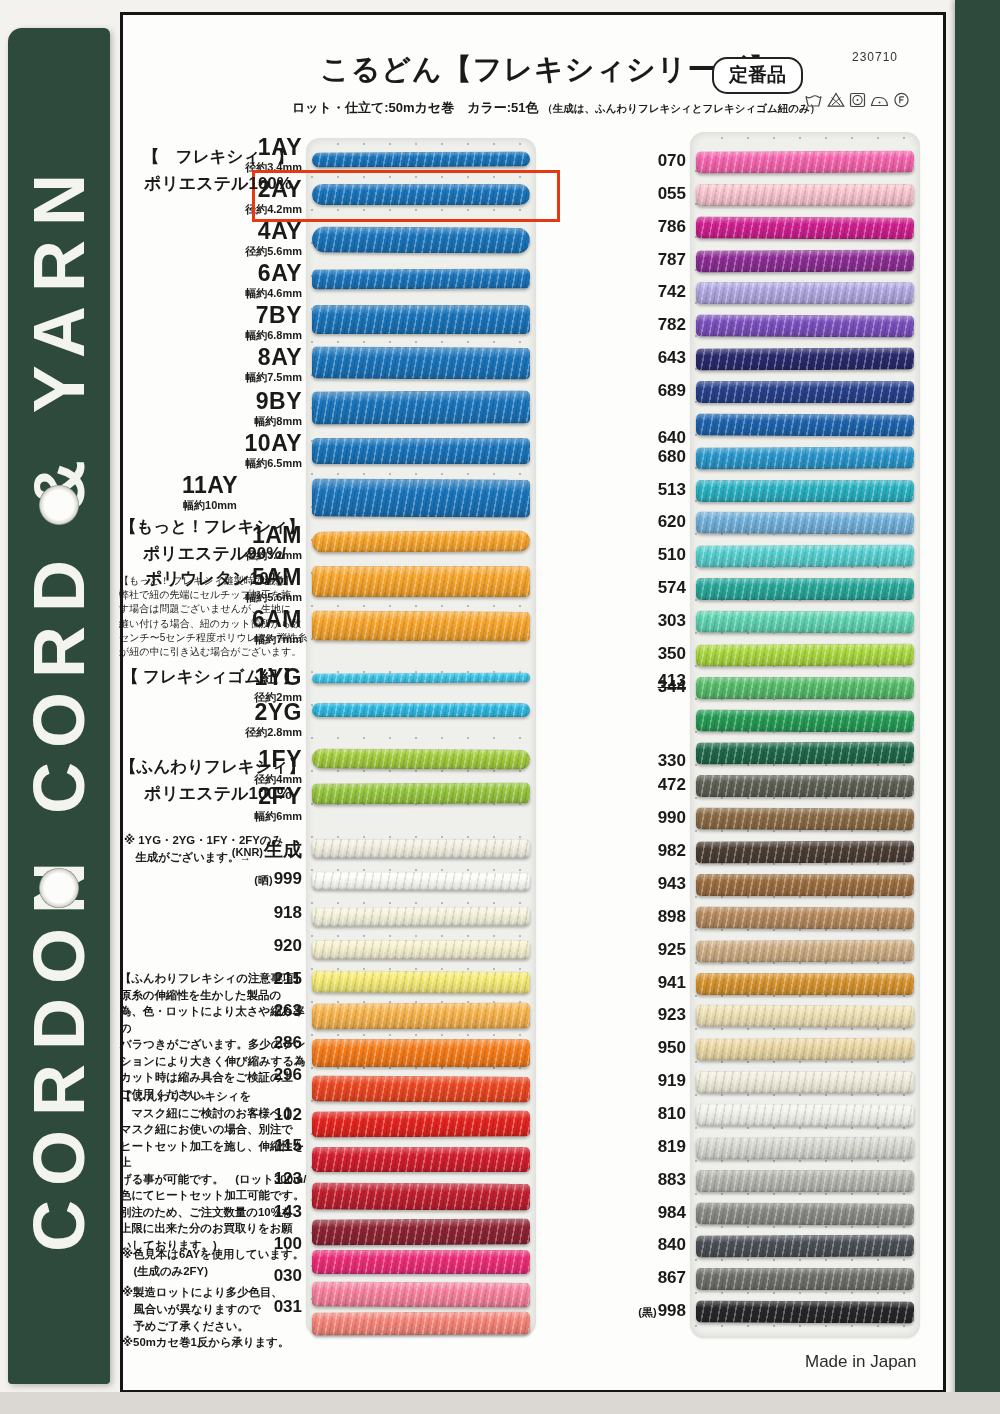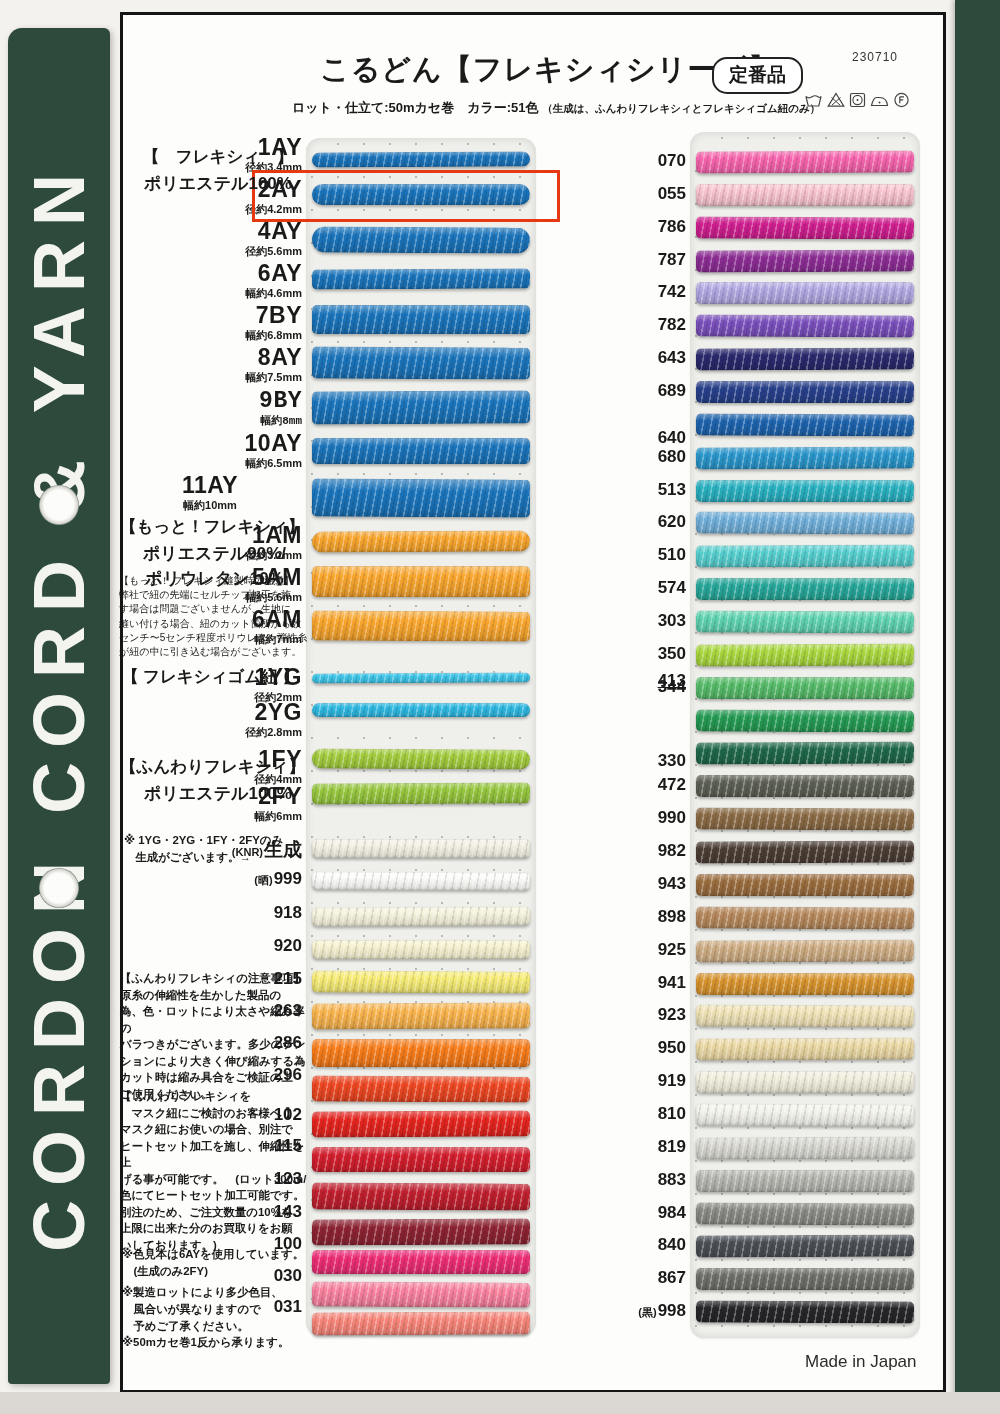--- a/index.html
+++ b/index.html
@@ -202,21 +202,21 @@
         <div class="code-spec">幅約4.6mm</div>
       </div>
       <div class="lrow" style="top: 304px;">
         <div class="code-big">7BY</div>
         <div class="code-spec">幅約6.8mm</div>
       </div>
       <div class="lrow" style="top: 346px;">
         <div class="code-big">8AY</div>
         <div class="code-spec">幅約7.5mm</div>
       </div>
-      <div class="lrow" style="top: 390px; font-family: Liberation Mono, monospace;">
+      <div class="lrow" style="top: 390px;">
         <div class="code-big">9BY</div>
         <div class="code-spec">幅約8mm</div>
       </div>
       <div class="lrow" style="top: 432px;">
         <div class="code-big">10AY</div>
         <div class="code-spec">幅約6.5mm</div>
       </div>
       <div class="lrow" style="top: 474px; text-align: center;">
         <div class="code-big">11AY</div>
         <div class="code-spec">幅約10mm</div>

